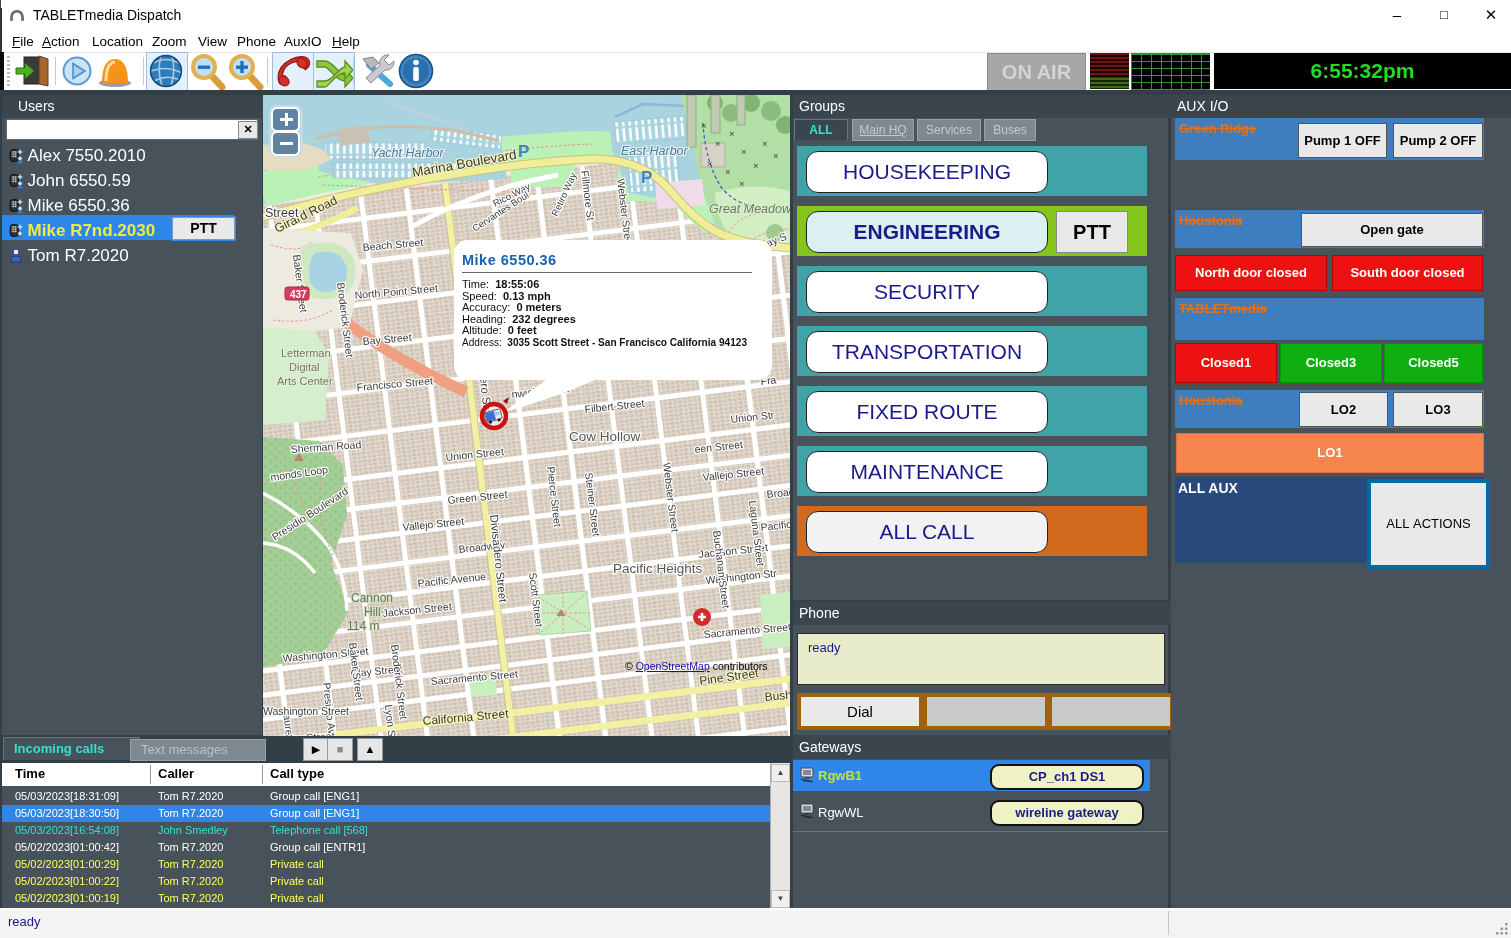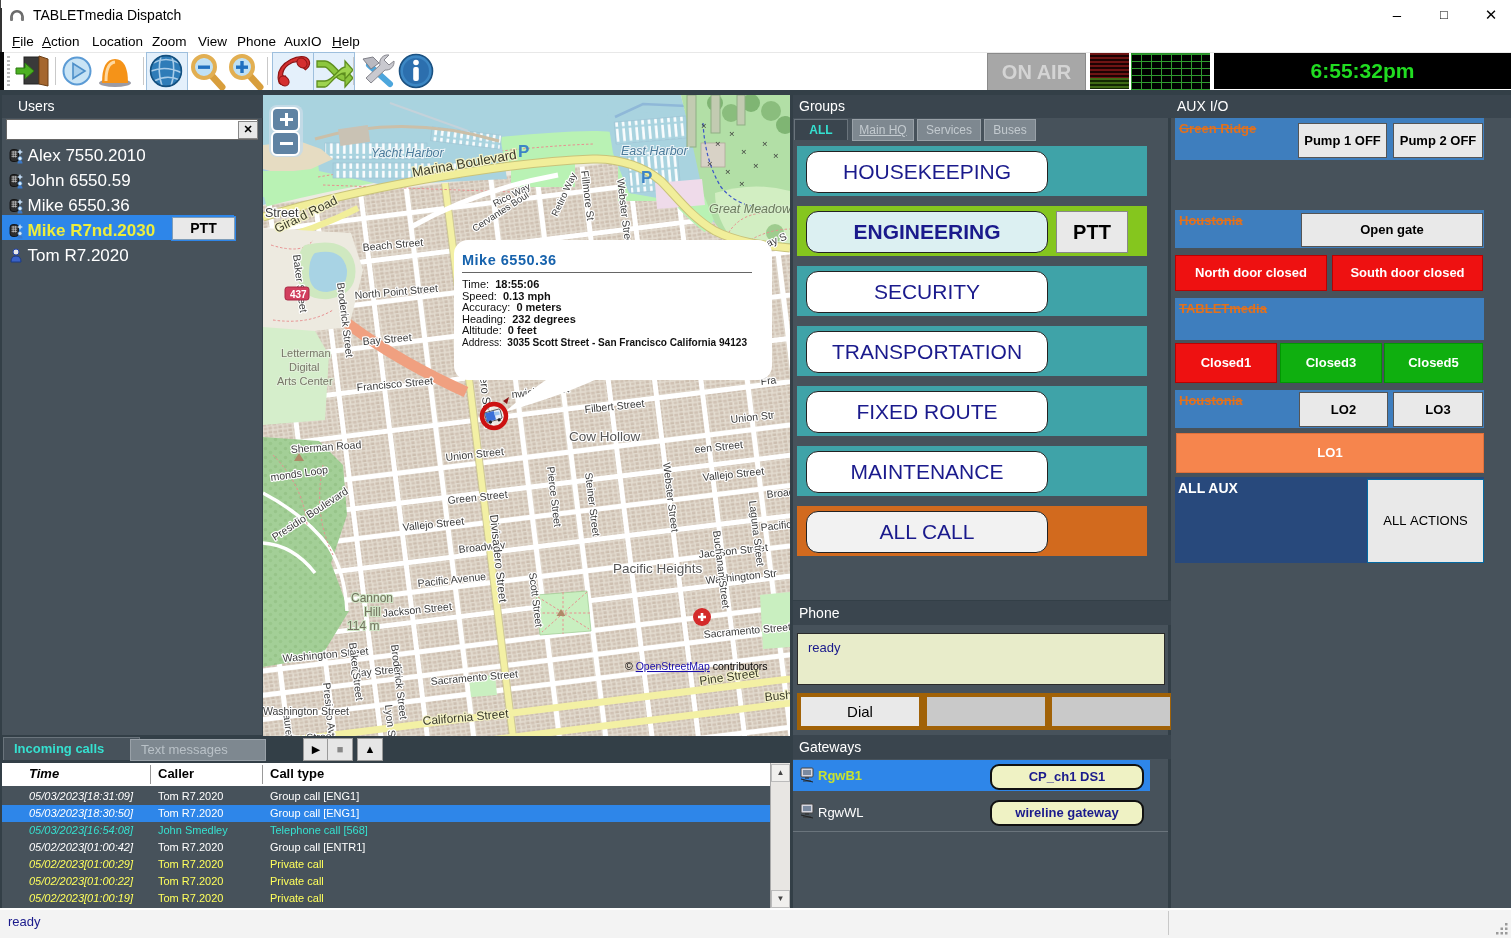--- a/index.html
+++ b/index.html
@@ -28,21 +28,21 @@
 #usel{left:2px;top:215px;width:232px;height:25px;background:#2E86E9;}
 #ptt1{left:172px;top:217px;width:61px;height:21px;background:#e9e9e9;border:1px solid #7f9db9;outline:1px solid #2E86E9;color:#000;font-weight:bold;font-size:14px;text-align:center;line-height:21px;}
 
 #tabrow{left:0px;top:736px;width:790px;height:27px;background:#333F47;}
 #tab1{left:3px;top:737px;width:125px;height:22px;background:#47525B;border:1px solid #6a747c;border-bottom:none;color:#35E0D0;font-weight:bold;font-size:13px;text-align:left;padding-left:10px;line-height:22px;}
 #tab2{left:130px;top:739px;width:124px;height:20px;background:#7e8890;border:1px solid #99a1a8;color:#b9c1c7;font-size:13px;padding-left:10px;line-height:20px;}
 .tbtn{top:738px;width:24px;height:21px;background:#e6e6e6;border:1px solid #999;text-align:center;line-height:21px;font-size:11px;color:#000;}
 #calltable{left:2px;top:763px;width:788px;height:145px;background:#47525B;}
 #callhead{left:2px;top:763px;width:768px;height:23px;background:#fff;color:#000;font-weight:bold;font-size:13px;}
 .crow{left:2px;width:768px;height:17px;font-size:11px;line-height:17px;white-space:pre;}
-.c1{position:absolute;left:27px;font-style:italic;} .c2{position:absolute;left:156px;} .c3{position:absolute;left:268px;}
+.c1{position:absolute;left:13px;} .c2{position:absolute;left:156px;} .c3{position:absolute;left:268px;}
 #vscroll{left:770px;top:763px;width:19px;height:145px;background:#e8e6e3;border-left:1px solid #aaa;}
 #statusbar{left:0;top:908px;width:1511px;height:30px;background:#f3f3f3;border-top:2px solid #fff;}
 #statustxt{left:8px;top:914px;font-size:13px;color:#1a1a8c;}
 
 #groups{left:793px;top:95px;width:375px;height:505px;background:#47525B;}
 #groupshead{left:793px;top:95px;width:375px;height:23px;background:#3A454E;color:#fff;font-size:14px;padding-left:6px;line-height:23px;}
 .gtab{top:119px;height:20px;font-size:12px;text-align:center;line-height:20px;}
 .grow{left:797px;width:350px;height:50px;background:#3FA3A8;}
 .gbtn{position:absolute;left:9px;top:5px;width:240px;height:40px;background:#fff;border:1px solid #222;border-radius:12px;color:#1A1A8C;font-size:21px;text-align:center;line-height:40px;}
 #pttg{position:absolute;left:259px;top:5px;width:70px;height:40px;background:#e9e9e9;border:1px solid #888;color:#000;font-weight:bold;font-size:20px;text-align:center;line-height:40px;}
@@ -541,14 +541,14 @@
  <div class="abs axbtn axgreen" style="left:1280px;top:343px;width:100px;height:38px;line-height:38px;">Closed3</div>
  <div class="abs axbtn axgreen" style="left:1384px;top:343px;width:97px;height:38px;line-height:38px;">Closed5</div>
  <div class="abs auxband" style="top:390px;height:38px;">
       <span class="auxlbl">Houstonia</span>
     </div>
  <div class="abs axbtn axgray" style="left:1299px;top:392px;width:87px;height:33px;line-height:33px;">LO2</div>
  <div class="abs axbtn axgray" style="left:1393px;top:392px;width:88px;height:33px;line-height:33px;">LO3</div>
  <div class="abs axbtn" style="left:1176px;top:433px;width:306px;height:38px;line-height:38px;background:#F6854D;border:1px solid #e0703a;color:#fff;">LO1</div>
  <div class="abs" style="left:1175px;top:477px;width:309px;height:86px;background:#28497C;"></div>
  <div class="abs" style="left:1178px;top:480px;color:#fff;font-weight:bold;font-size:14px;">ALL AUX</div>
- <div class="abs" style="left:1367px;top:479px;width:115px;height:82px;background:#E9E9E9;border:1px solid #0369a1;color:#000;font-size:13px;text-align:center;line-height:82px;">ALL&nbsp;ACTIONS</div>
+ <div class="abs" style="left:1367px;top:479px;width:115px;height:82px;background:#E9E9E9;border:4px solid #0369a1;color:#000;font-size:13px;text-align:center;line-height:82px;">ALL&nbsp;ACTIONS</div>
 </div>
 
 </body></html>

